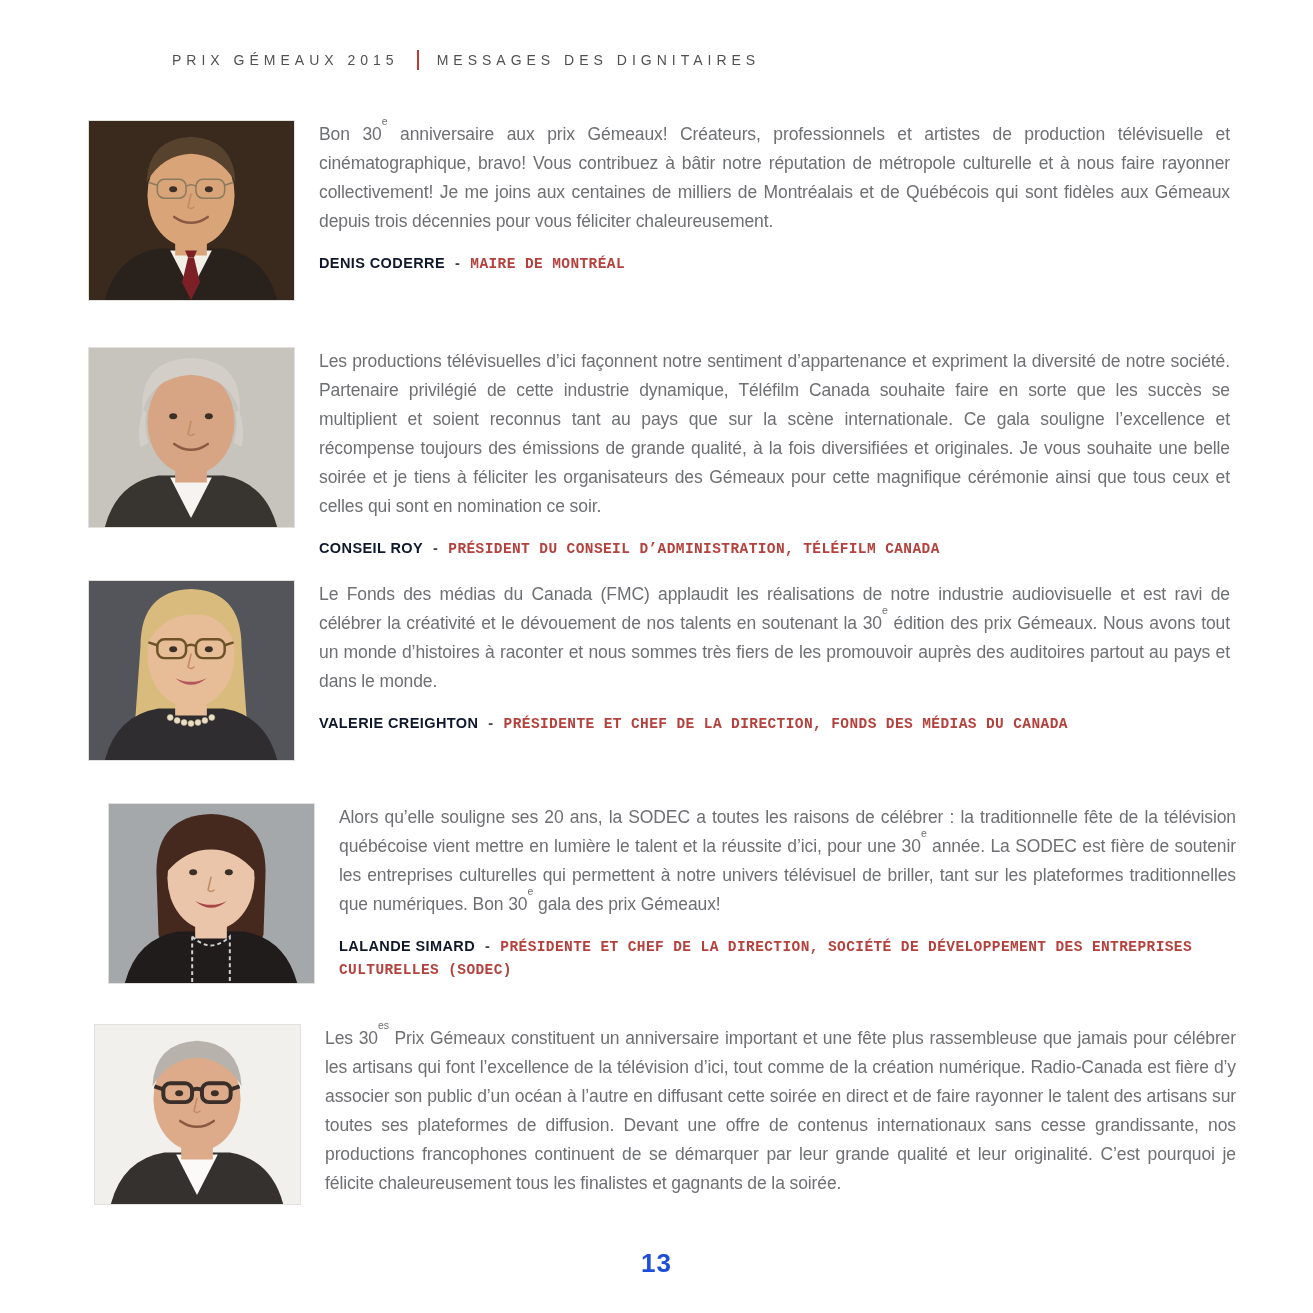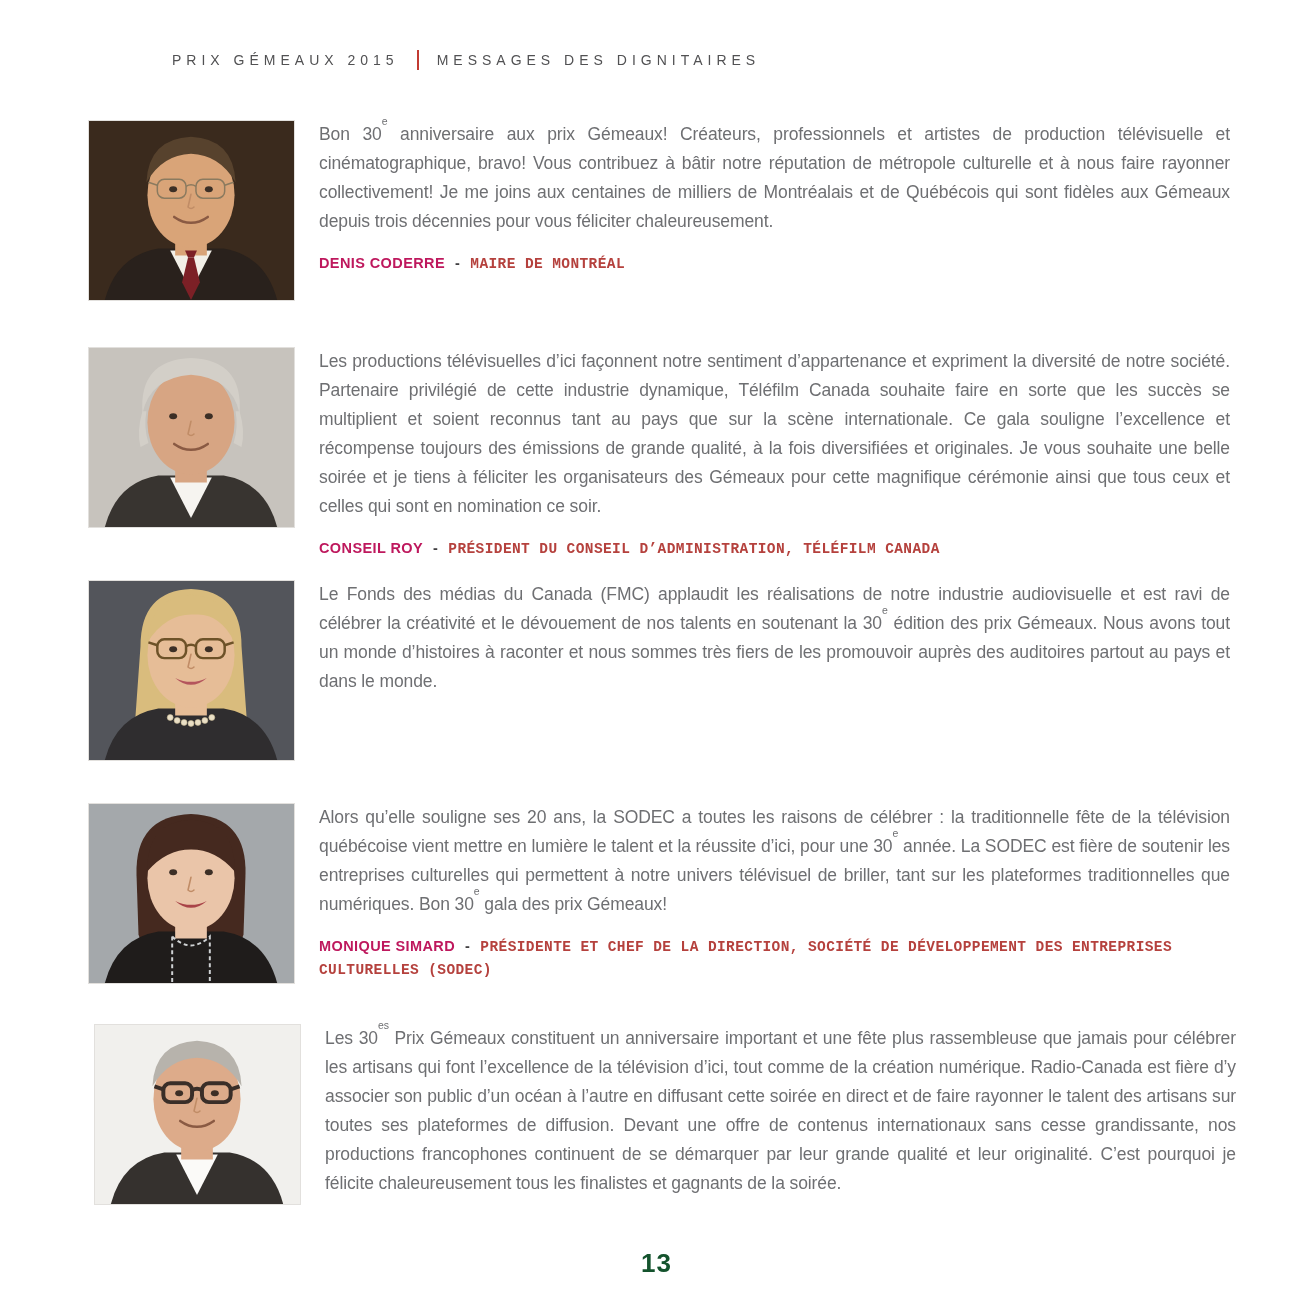--- a/index.html
+++ b/index.html
@@ -32,29 +32,29 @@
   .msg {
     color:#6e6f72; font-size:17.5px; line-height:29px;
     text-align:justify; letter-spacing:-0.1px;
   }
   .msg sup { font-size:60%; vertical-align:top; line-height:0; position:relative; top:1px; }
   .byline {
     margin-top:16px;
     font-size:14.5px; font-weight:bold; line-height:22px;
     letter-spacing:0.4px;
   }
-  .byline .name { color:#be185d; }
+  .byline .name { color:#0f172a; }
   .byline .dash { color:#414042; margin:0 10px; }
   .byline .title { color:#b5413d;font-family:Liberation Mono, monospace; }
   
   .pagenum {
     position:absolute; top:1248px; left:0; width:100%;
     text-align:center;
     font-size:26px; font-weight:bold; letter-spacing:1px;
-    color:#14532d;
+    color:#1d4ed8;
   }
 </style>
 </head>
 <body>
 
 <div class="page">
 
   <div class="hdr">
     <span>PRIX GÉMEAUX 2015</span>
     <span class="divider"></span>
@@ -135,42 +135,45 @@
             <circle cx="89" cy="141" r="3" fill="#eadfc6" stroke="#c9b995" stroke-width="0.6"></circle>
             <circle cx="96" cy="143" r="3" fill="#eadfc6" stroke="#c9b995" stroke-width="0.6"></circle>
             <circle cx="103" cy="144" r="3" fill="#eadfc6" stroke="#c9b995" stroke-width="0.6"></circle>
             <circle cx="110" cy="143" r="3" fill="#eadfc6" stroke="#c9b995" stroke-width="0.6"></circle>
             <circle cx="117" cy="141" r="3" fill="#eadfc6" stroke="#c9b995" stroke-width="0.6"></circle>
             <circle cx="124" cy="138" r="3" fill="#eadfc6" stroke="#c9b995" stroke-width="0.6"></circle>
           </svg>
         </div>
     <div class="content">
       <div class="msg">Le Fonds des médias du Canada (FMC) applaudit les réalisations de notre industrie audiovisuelle et est ravi de célébrer la créativité et le dévouement de nos talents en soutenant la 30<sup>e</sup> édition des prix Gémeaux. Nous avons tout un monde d’histoires à raconter et nous sommes très fiers de les promouvoir auprès des auditoires partout au pays et dans le monde.</div>
-    </div>
-  </div>
-      <div class="section" style="margin-bottom: 40px;">
+      <div class="byline">
+        <span class="name">VALERIE CREIGHTON</span><span class="dash">-</span><span class="title">PRÉSIDENTE ET CHEF DE LA DIRECTION, FONDS DES MÉDIAS DU CANADA</span>
+      </div>
+    </div>
+  </div>
+      <div class="section" style="margin-bottom: 40px; margin-left: 20px;">
     <div class="photo">
           <svg viewBox="0 0 207 181" xmlns="http://www.w3.org/2000/svg" preserveAspectRatio="none">
             <rect width="207" height="181" fill="#a4a8ab"></rect>
             <path d="M48 72 Q46 12 103 10 Q160 12 158 72 L156 132 Q150 154 126 156 L80 156 Q56 154 50 132 Z" fill="#45291f"></path>
             <path d="M16 181 Q28 136 70 129 L136 129 Q178 136 190 181 Z" fill="#1f1c1b"></path>
             <rect x="87" y="102" width="32" height="34" fill="#eac5a9"></rect>
             <ellipse cx="103" cy="75" rx="44" ry="53" fill="#eac5a9"></ellipse>
             <path d="M59 68 Q58 18 103 16 Q148 18 147 68 Q128 46 103 46 Q78 46 59 68 Z" fill="#45291f"></path>
             <ellipse cx="85" cy="69" rx="4" ry="3" fill="#3c2f26"></ellipse>
             <ellipse cx="121" cy="69" rx="4" ry="3" fill="#3c2f26"></ellipse>
             <path d="M103 74 L100 87 Q103 90 106 87" stroke="#c08c66" stroke-width="1.6" fill="none" stroke-linecap="round"></path>
             <path d="M87 98 Q103 106 119 98 Q103 112 87 98 Z" fill="#a94448"></path>
             <path d="M84 134 Q103 152 122 134 L122 181 M84 134 L84 181" stroke="#cfd2d4" stroke-width="2" fill="none" stroke-dasharray="4 3"></path>
           </svg>
         </div>
     <div class="content">
       <div class="msg">Alors qu’elle souligne ses 20 ans, la SODEC a toutes les raisons de célébrer : la traditionnelle fête de la télévision québécoise vient mettre en lumière le talent et la réussite d’ici, pour une 30<sup>e</sup> année. La SODEC est fière de soutenir les entreprises culturelles qui permettent à notre univers télévisuel de briller, tant sur les plateformes traditionnelles que numériques. Bon 30<sup>e</sup> gala des prix Gémeaux!</div>
       <div class="byline">
-        <span class="name">MONIQUE SIMARD</span><span class="dash">-</span><span class="title">PRÉSIDENTE ET CHEF DE LA DIRECTION, SOCIÉTÉ DE DÉVELOPPEMENT DES ENTREPRISES CULTURELLES (SODEC)</span>
+        <span class="name">LALANDE SIMARD</span><span class="dash">-</span><span class="title">PRÉSIDENTE ET CHEF DE LA DIRECTION, SOCIÉTÉ DE DÉVELOPPEMENT DES ENTREPRISES CULTURELLES (SODEC)</span>
       </div>
     </div>
   </div>
       <div class="section" style="margin-bottom: 0px; justify-content: flex-end;">
     <div class="photo">
           <svg viewBox="0 0 207 181" xmlns="http://www.w3.org/2000/svg" preserveAspectRatio="none">
             <rect width="207" height="181" fill="#f1f0ed"></rect>
             <path d="M16 181 Q28 136 70 129 L136 129 Q178 136 190 181 Z" fill="#35312e"></path>
             <path d="M82 131 L103 172 L124 131 Z" fill="#fbfaf8"></path>
             <rect x="87" y="102" width="32" height="34" fill="#ddab8a"></rect>

